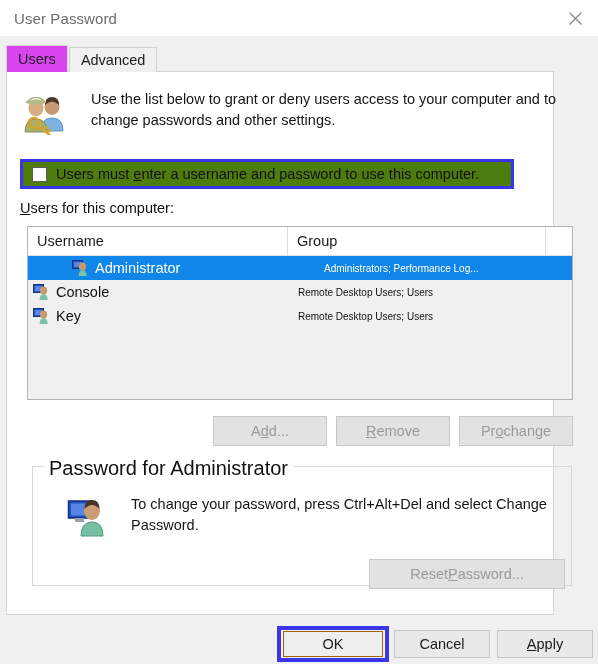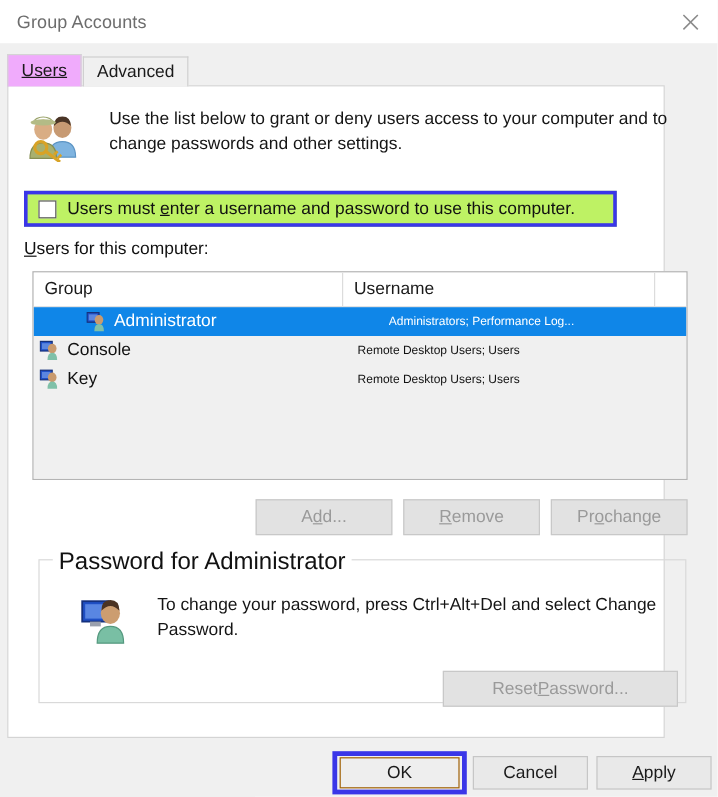--- a/index.html
+++ b/index.html
@@ -70,26 +70,25 @@
     font-size: 14.5px;
     color: #1a1a1a;
     border: 1px solid #d0d0d0;
     border-bottom: none;
     background: #f0f0f0;
     box-sizing: border-box;
     cursor: default;
     white-space: nowrap;
   }
   .tab.active {
-    background: #f0abfc;
+    background: #d946ef;
     border-color: #d4d4d4;
     height: 27px;
     position: relative;
     z-index: 4;
-    text-decoration: underline;
   }
   .tab:not(.active) { margin-left: 1px; margin-bottom: 0px; }
 
   
   .tabpanel {
     position: absolute;
     left: 6px; top: 71px;
     width: 548px; height: 544px;
     background: #ffffff;
     border: 1px solid #d4d4d4;
@@ -117,21 +116,21 @@
     max-width: 494px;
   }
 
   
   .cb-highlight {
     position: absolute;
     left: 13px; top: 87px;
     width: 494px; height: 30px;
     border: 3px solid #3a36e8;
     box-sizing: border-box;
-    background: #bef264;
+    background: #4d7c0f;
     display: flex;
     align-items: center;
   }
   .checkbox {
     width: 15px; height: 15px;
     margin-left: 9px;
     border: 1px solid #5a5a5a;
     background: #ffffff;
     box-sizing: border-box;
     flex: 0 0 15px;
@@ -307,21 +306,21 @@
   }
   #cancel-btn { position: absolute; left: 394px; top: 630px; }
   #apply-btn  { position: absolute; left: 497px; top: 630px; }
 </style>
 </head>
 <body>
 
 <div class="window">
 
   <div class="titlebar">
-    <div class="title-text">Group Accounts</div>
+    <div class="title-text">User Password</div>
     <div class="close-btn">
       <span>
         <svg width="15" height="15" viewBox="0 0 15 15">
           <line x1="1.5" y1="1.5" x2="13.5" y2="13.5" stroke="#8a8a8a" stroke-width="1.3"></line>
           <line x1="13.5" y1="1.5" x2="1.5" y2="13.5" stroke="#8a8a8a" stroke-width="1.3"></line>
         </svg>
       </span>
     </div>
   </div>
 
@@ -361,22 +360,22 @@
 
     <div class="cb-highlight">
       <div class="checkbox"></div>
       <div class="cb-label"><span>Users must </span><u>e</u><span>nter a username and password to use this computer.</span></div>
     </div>
 
     <div class="list-caption"><u>U</u><span>sers for this computer:</span></div>
 
     <div class="listview">
       <div class="lv-header">
+        <div class="lv-col c1">Username</div>
         <div class="lv-col c2">Group</div>
-        <div class="lv-col c1">Username</div>
         <div class="lv-col c3"></div>
       </div>
       <div class="lv-body">
 
         <div class="lv-row selected">
           <span class="row-icon">
             <svg width="18" height="18" viewBox="0 0 18 18">
               <rect x="0.5" y="1.5" width="10" height="8" fill="#2050c8" stroke="#16307a" stroke-width="1"></rect>
               <rect x="2" y="3" width="7" height="5" fill="#5b86e0"></rect>
               <ellipse cx="10.5" cy="7.5" rx="3.6" ry="4" fill="#c99a6e"></ellipse>

